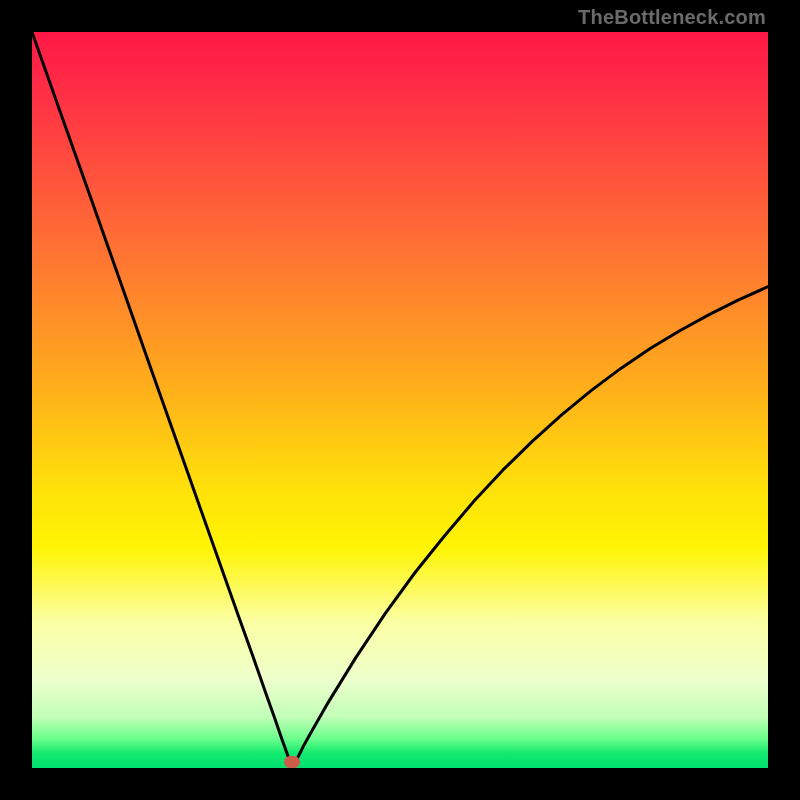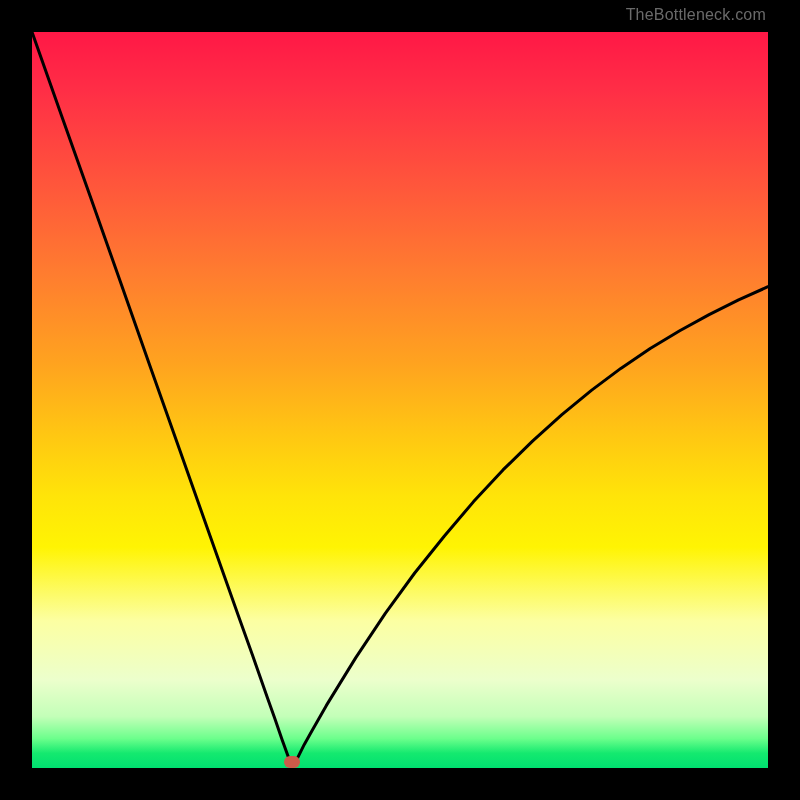--- a/index.html
+++ b/index.html
@@ -31,22 +31,22 @@
       #6cff8c 96%,
       #14e96f 98%,
       #00e070 100%
     );
   }
   .attribution {
     position: absolute;
     top: 6px;
     right: 34px;
     font-family: Arial, Helvetica, sans-serif;
-    font-size: 16px;
-    font-weight: 400;
+    font-size: 20px;
+    font-weight: 700;
     color: #6a6a6a;
     letter-spacing: 0.2px;
   }
   svg.curve {
     position: absolute;
     left: 0; top: 0;
     width: 100%; height: 100%;
   }
   .marker {
     position: absolute;

